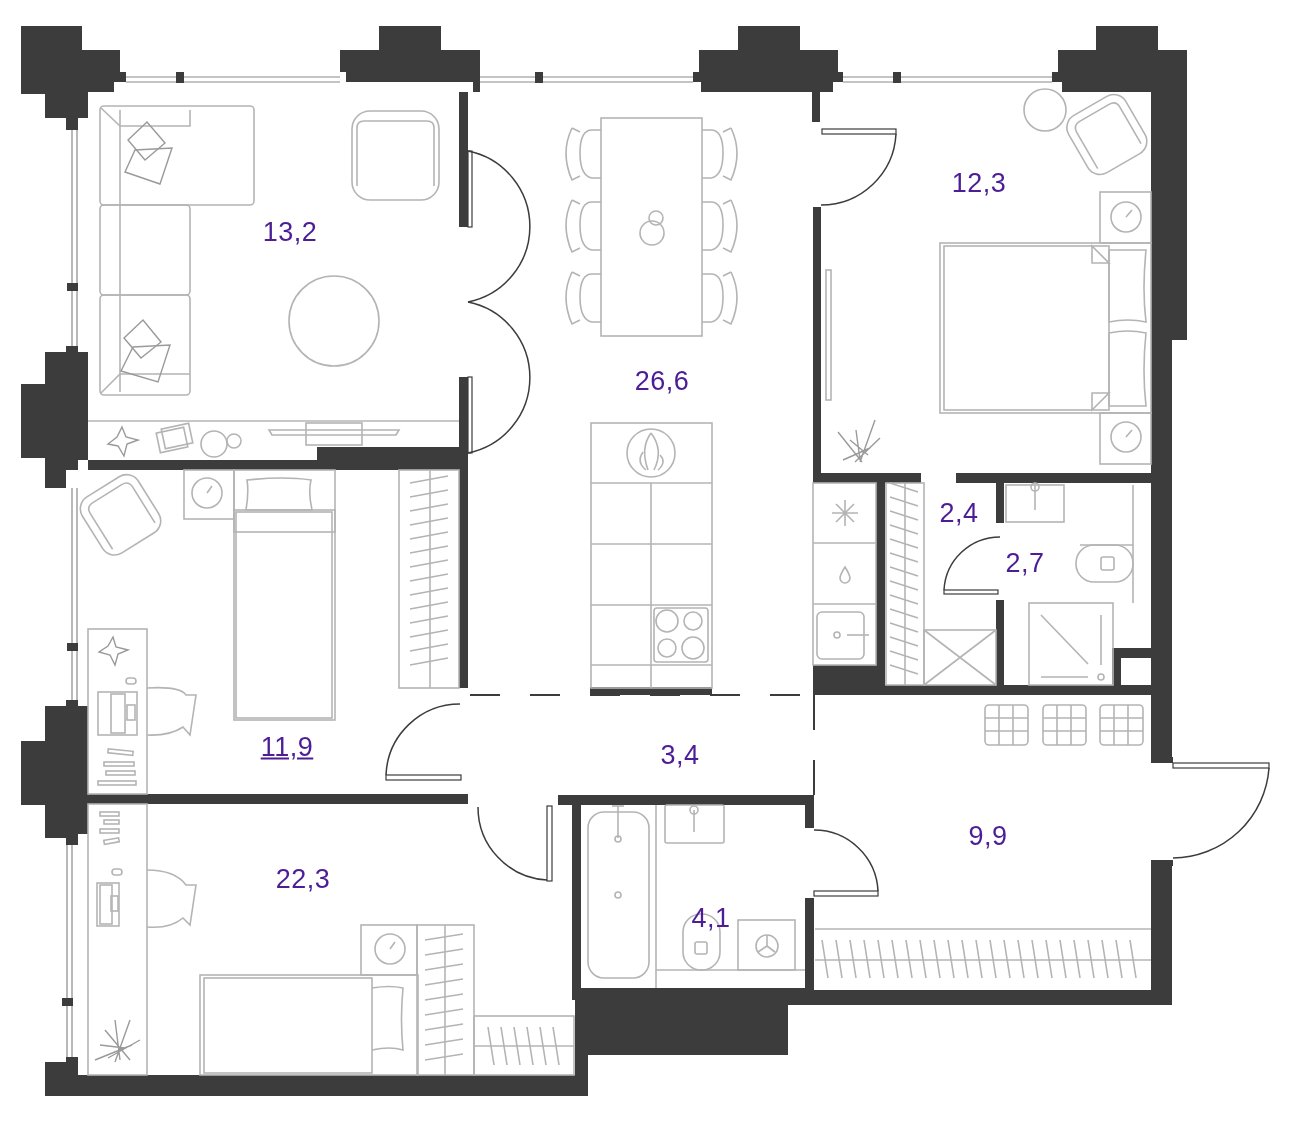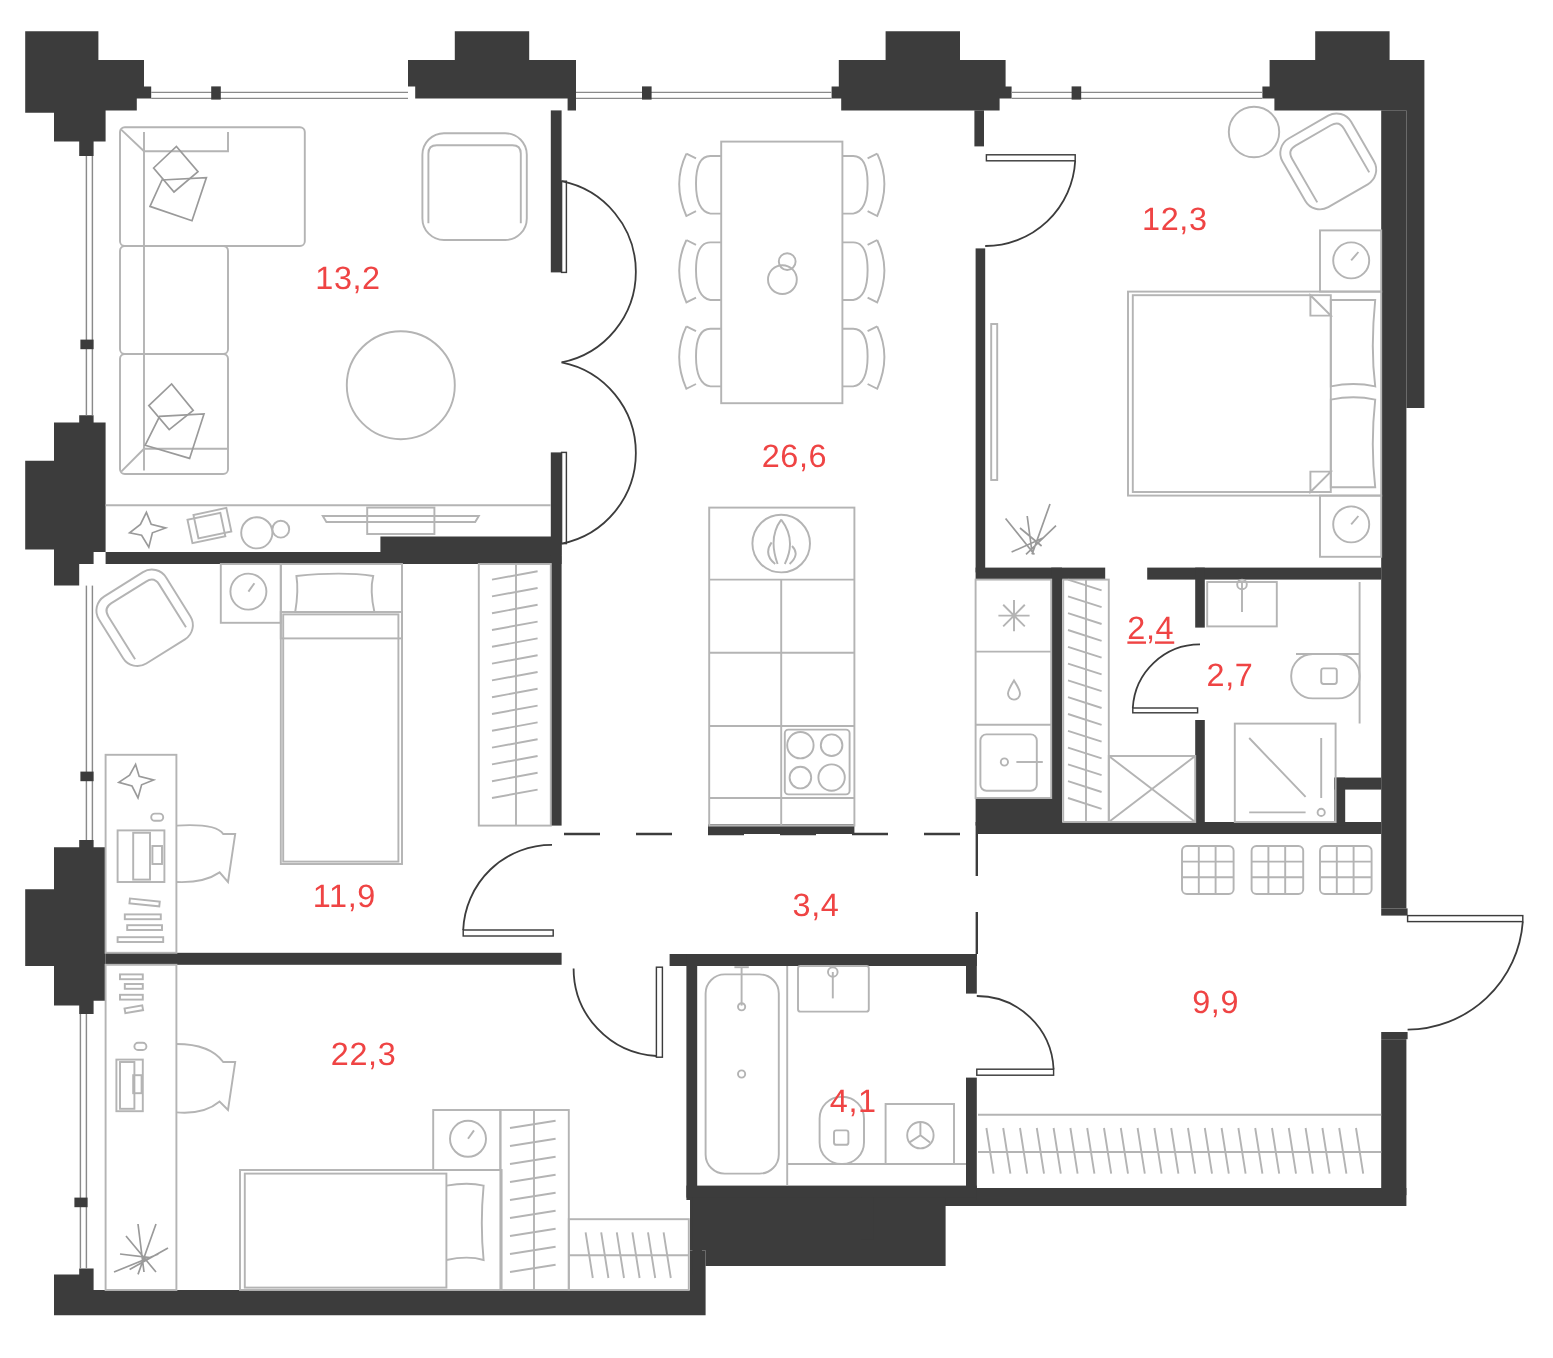--- a/index.html
+++ b/index.html
@@ -5,21 +5,21 @@
   html, body { margin: 0; padding: 0; background: #ffffff; }
   body { width: 1294px; height: 1132px; position: relative; overflow: hidden; font-family: "Liberation Sans", sans-serif; }
   #plan { position: absolute; left: 0; top: 0; width: 1294px; height: 1132px; }
   .wall { fill: #3c3c3c; }
   .furn { fill: none; stroke: #b4b4b4; stroke-width: 1.6; }
   .furn-dark { fill: none; stroke: #9a9a9a; stroke-width: 1.4; }
   .door { fill: none; stroke: #3c3c3c; stroke-width: 1.5; }
   .leaf { fill: #ffffff; stroke: #3c3c3c; stroke-width: 1.2; }
   .win { fill: none; stroke: #8a8a8a; stroke-width: 1.2; }
   .dash { stroke: #3c3c3c; stroke-width: 2; stroke-dasharray: 30 30; }
-  .area-label { position: absolute; font-family: "Liberation Sans", sans-serif; font-size: 27px; color: #ef4444; letter-spacing: 0.5px; transform: translate(-50%, -50%); white-space: nowrap; }
+  .area-label { position: absolute; font-family: "Liberation Sans", sans-serif; font-size: 27px; color: #4c1d95; letter-spacing: 0.5px; transform: translate(-50%, -50%); white-space: nowrap; }
 </style>
 </head>
 <body>
 
 <svg id="plan" viewBox="0 0 1294 1132" xmlns="http://www.w3.org/2000/svg">
 
   <g>
 
     <path class="wall" d="M21,26 H82 V50 H120 V72 H126 V82 H114 V92 H88 V118 H78 V130 H66 V118 H45 V94 H21 Z"></path>
 
@@ -343,20 +343,20 @@
       <line class="furn" x1="815" y1="960" x2="1151" y2="960"></line>
       <path class="furn" d="M822,940 L828,978 M836,940 L842,978 M850,940 L856,978 M864,940 L870,978 M878,940 L884,978 M892,940 L898,978 M906,940 L912,978 M920,940 L926,978 M934,940 L940,978 M948,940 L954,978 M962,940 L968,978 M976,940 L982,978 M990,940 L996,978 M1004,940 L1010,978 M1018,940 L1024,978 M1032,940 L1038,978 M1046,940 L1052,978 M1060,940 L1066,978 M1074,940 L1080,978 M1088,940 L1094,978 M1102,940 L1108,978 M1116,940 L1122,978 M1130,940 L1136,978"></path>
     </g>
   </g>
 </svg>
 
 <div id="labels">
     <div class="area-label" style="left: 290px; top: 232px;">13,2</div>
     <div class="area-label" style="left: 662px; top: 381px;">26,6</div>
     <div class="area-label" style="left: 979px; top: 183px;">12,3</div>
-    <div class="area-label" style="left: 959px; top: 524px; text-decoration: underline;">2,4</div>
+    <div class="area-label" style="left: 959px; top: 513px;">2,4</div>
     <div class="area-label" style="left: 1025px; top: 563px; text-align: right;">2,7</div>
-    <div class="area-label" style="left: 287px; top: 747px;">11,9</div>
+    <div class="area-label" style="left: 287px; top: 747px; text-decoration: underline;">11,9</div>
     <div class="area-label" style="left: 648px; top: 755px; margin-left: 32px;">3,4</div>
     <div class="area-label" style="left: 303px; top: 879px;">22,3</div>
     <div class="area-label" style="left: 711px; top: 918px;">4,1</div>
-    <div class="area-label" style="left: 1013px; top: 836px;">9,9</div>
+    <div class="area-label" style="left: 988px; top: 836px;">9,9</div>
   </div>
 
 </body></html>

